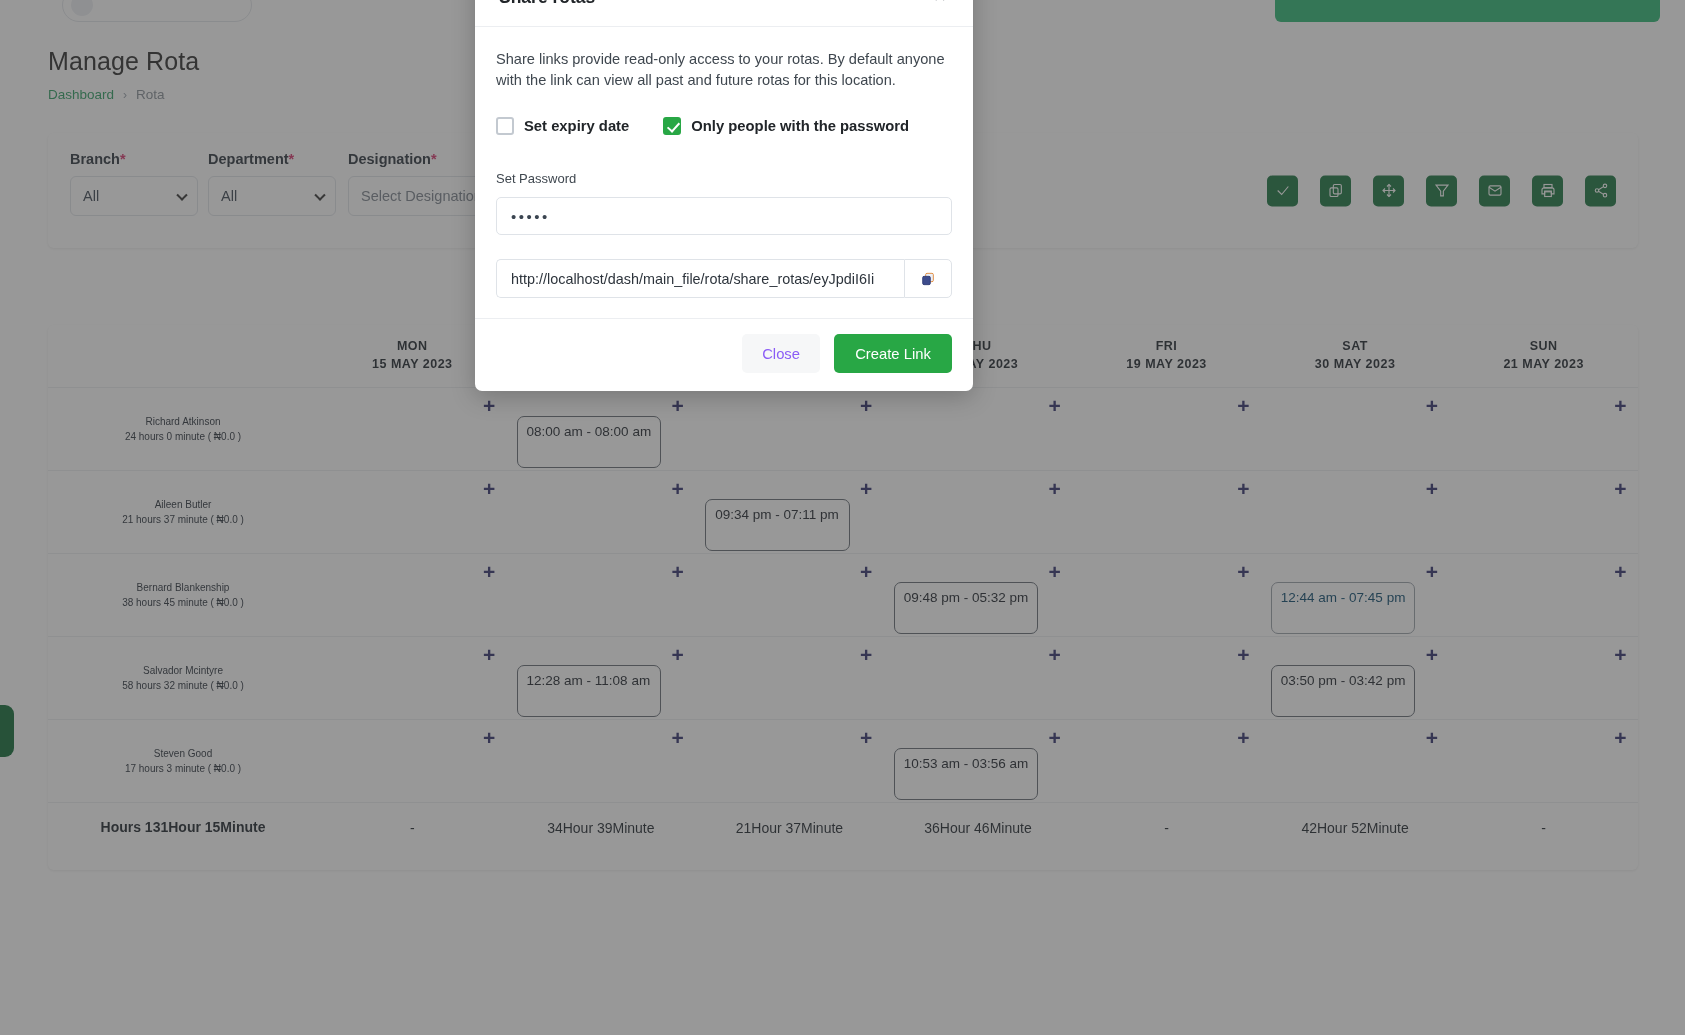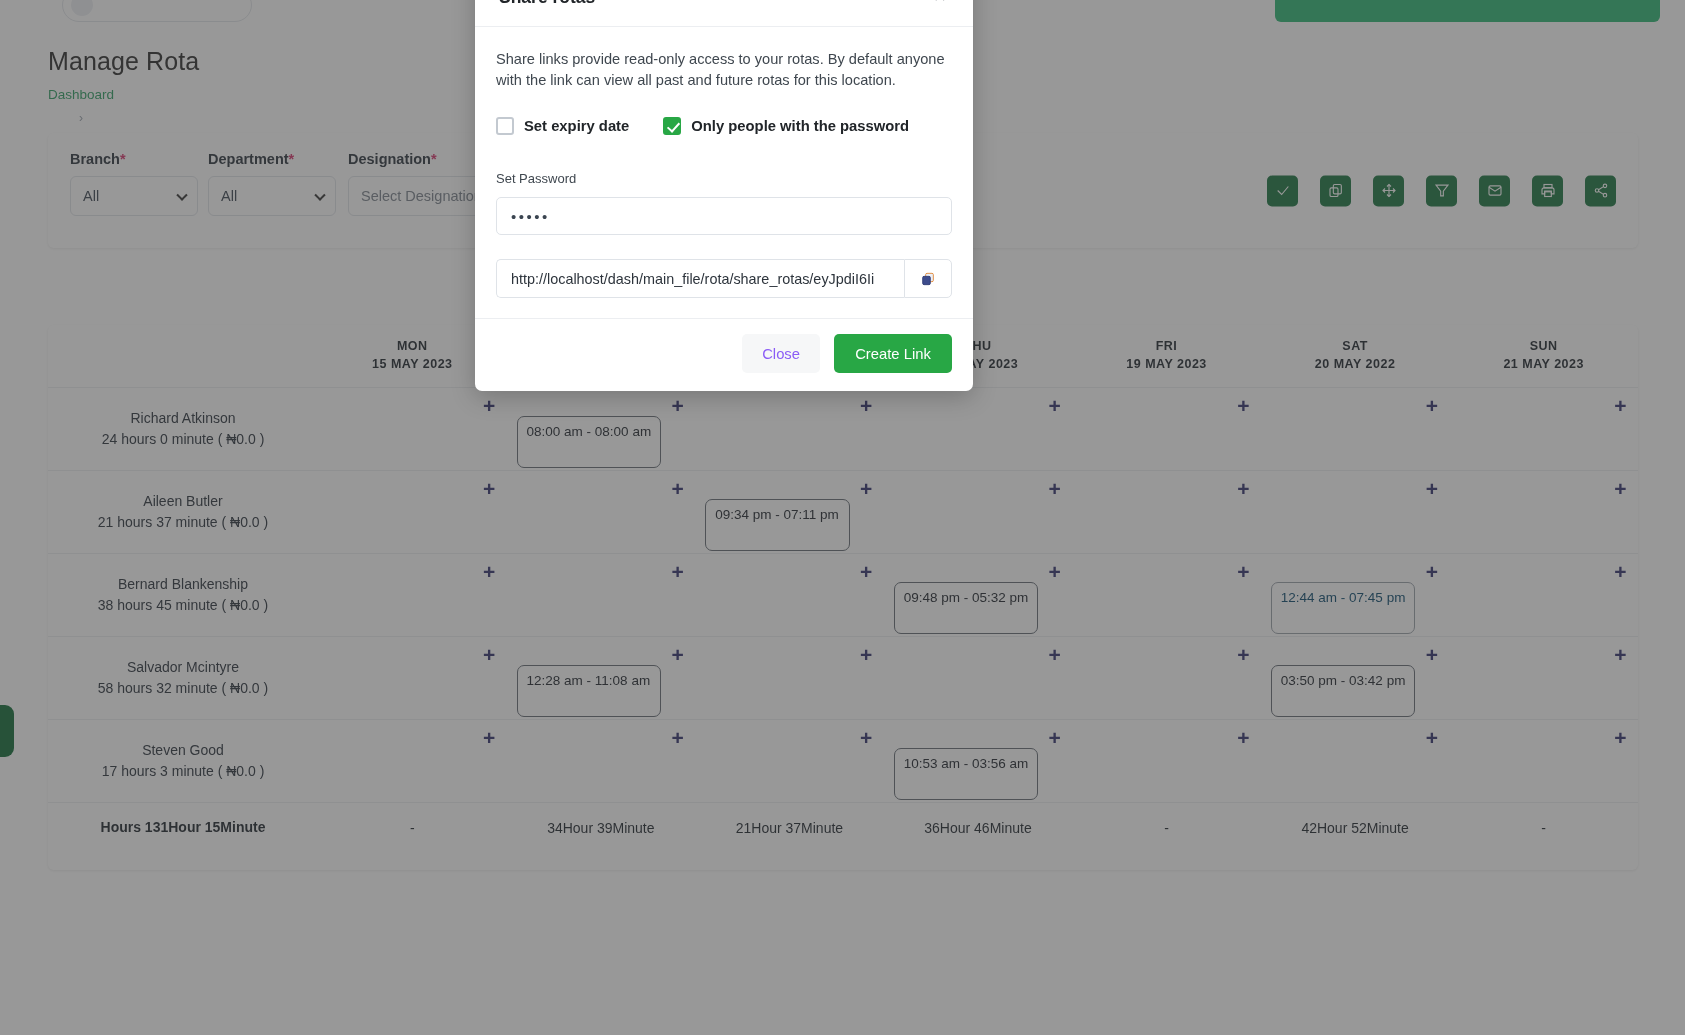--- a/index.html
+++ b/index.html
@@ -28,21 +28,21 @@
     position:absolute; left:8px; top:5px; width:22px; height:22px;
     border-radius:50%; background:#eceff3;
   }
 
   .page-title {
     position:absolute; left:48px; top:47px;
     font-size:25px; font-weight:400; color:#2b2b2b; letter-spacing:.1px;
   }
   .breadcrumb {
     position:absolute; left:48px; top:87px;
-    font-size:13.5px; display:flex; align-items:center; gap:9px;flex-direction:column;
+    font-size:13.5px; display:flex; align-items:center; gap:9px;
   }
   .breadcrumb .crumb-link { color:#2e9e63; }
   .breadcrumb .crumb-sep { color:#9aa2ac; font-size:12px; }
   .breadcrumb .crumb-cur { color:#868e96; }
 
   
   .filter-card {
     position:absolute; left:48px; top:133px; width:1590px; height:115px;
     background:#ffffff; border-radius:6px; box-shadow:0 1px 3px rgba(0,0,0,.08);
   }
@@ -77,21 +77,21 @@
   table.rota { width:100%; border-collapse:collapse; table-layout:fixed; }
   table.rota th, table.rota td { border-bottom:1px solid #eceef1; }
   table.rota th.namecol, table.rota td.namecol { width:270px; }
   table.rota th {
     padding:12px 4px 14px; text-align:center; font-size:12.5px; font-weight:700;
     color:#1d242c; letter-spacing:.5px; line-height:1.45;
   }
   table.rota th .dname { display:block; }
   table.rota th .ddate { display:block; }
   td.namecol {
-    text-align:center; font-size:14px; color:#2b333d; line-height:1.5; padding:14px 8px;
+    text-align:center; font-size:10px; color:#2b333d; line-height:1.5; padding:14px 8px;
   }
   td.namecol .emp-name { display:block; }
   td.namecol .emp-hours { display:block; }
   td.daycell { position:relative; height:83px; vertical-align:top; padding:0; }
   .plus {
     position:absolute; top:9px; right:8px; width:19px; height:19px;
     color:#2f2f6e; font-size:21px; line-height:17px; text-align:center; font-weight:700;
   }
   .shift {
     position:absolute; left:10px; top:28px; right:34px; height:52px;
@@ -288,21 +288,21 @@
             <th>
               <span class="dname">THU</span>
               <span class="ddate">18 MAY 2023</span>
             </th>
             <th>
               <span class="dname">FRI</span>
               <span class="ddate">19 MAY 2023</span>
             </th>
             <th>
               <span class="dname">SAT</span>
-              <span class="ddate">20 MAY 2022</span>
+              <span class="ddate">30 MAY 2023</span>
             </th>
             <th>
               <span class="dname">SUN</span>
               <span class="ddate">21 MAY 2023</span>
             </th>
           </tr>
         </thead>
         <tbody id="rota-body">
             <tr>
               <td class="namecol">

